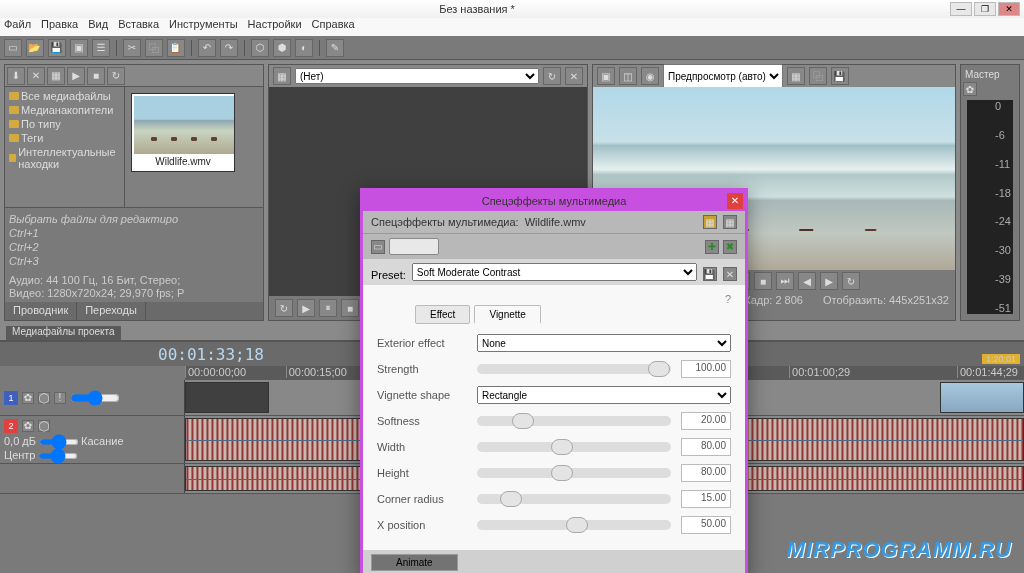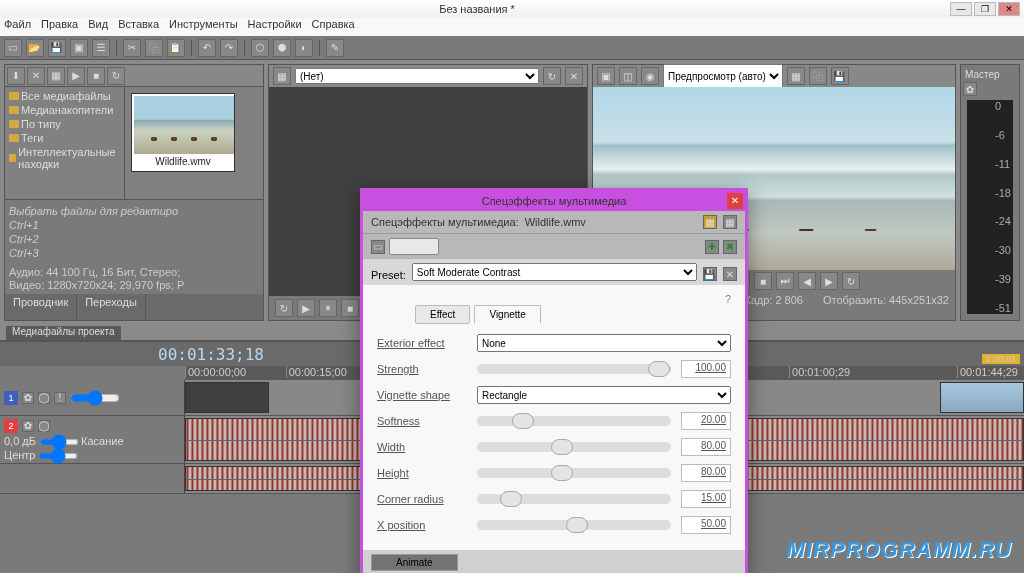--- a/index.html
+++ b/index.html
@@ -31,21 +31,21 @@
 .tree { width: 120px; background: #818181; border-right: 1px solid #555; padding: 2px; font-size: 10px; color: #ddd; overflow: hidden; }
 .tree-item { padding: 1px 2px; display: flex; align-items: center; gap: 2px; }
 .folder-icon { width: 10px; height: 8px; background: #d4a940; border-radius: 1px; }
 .thumbs { flex: 1; background: #808080; padding: 6px; }
 .thumb { width: 104px; background: #fff; padding: 2px; border: 1px solid #333; }
 .thumb-img { width: 100px; height: 58px; background: linear-gradient(#a8d0e0 40%, #8fa8b0 42%, #c8d4c0 60%, #b0a890); position: relative; }
 .thumb-img::after { content: ""; position: absolute; bottom: 8px; left: 10px; right: 10px; height: 14px; background: radial-gradient(ellipse, #604030 20%, transparent 25%), radial-gradient(ellipse, #503028 20%, transparent 25%); background-size: 20px 14px; }
 .thumb-label { text-align: center; font-size: 10px; padding: 2px; color: #222; }
 .explorer-bottom { border-top: 1px solid #555; padding: 4px; font-size: 10px; color: #ccc; }
 .explorer-bottom div { padding: 1px 0; font-style: italic; }
-.explorer-tabs { height: 26px; background: #6a6a6a; display: flex; font-size: 10px; color: #ddd; }
+.explorer-tabs { height: 18px; background: #6a6a6a; display: flex; font-size: 10px; color: #ddd; }
 .explorer-tab { padding: 2px 8px; border-right: 1px solid #555; }
 .explorer-info { font-size: 9px; color: #ccc; padding: 2px 4px; line-height: 1.2; }
 
 
 .middle { width: 320px; background: #7a7a7a; border: 1px solid #555; display: flex; flex-direction: column; }
 .middle-top { height: 22px; background: #888; display: flex; align-items: center; padding: 0 4px; gap: 4px; }
 .middle-top select { flex: 1; font-size: 10px; height: 16px; }
 .middle-body { flex: 1; background: #404040; }
 .transport { height: 24px; display: flex; align-items: center; gap: 4px; padding: 0 6px; }
 
@@ -90,21 +90,21 @@
 .fx-close { position: absolute; right: 2px; top: 2px; width: 16px; height: 16px; background: #e04040; color: #fff; text-align: center; font-size: 10px; line-height: 16px; }
 .fx-header { background: #b8b8b8; padding: 4px 8px; font-size: 10px; color: #333; display: flex; align-items: center; gap: 6px; }
 .fx-chain { background: #b8b8b8; padding: 4px 8px; border-top: 1px solid #999; display: flex; align-items: center; gap: 4px; }
 .fx-plugin { background: #e8e8e8; border: 1px solid #888; padding: 2px 10px; font-size: 10px; border-radius: 2px; }
 .fx-preset-row { background: #d8d8d8; padding: 4px 8px; display: flex; align-items: flex-end; gap: 6px; font-size: 10px; }
 .fx-preset-row select { flex: 1; font-size: 10px; height: 18px; }
 .fx-body { background: #f8f8f8; padding: 8px 14px; max-height: 280px; overflow-y: auto; }
 .fx-tabs { display: flex; gap: 4px; margin-bottom: 10px; padding-left: 38px; }
 .fx-tab { padding: 3px 14px; background: #e8e8e8; border: 1px solid #bbb; font-size: 10px; border-radius: 2px; }
 .fx-tab.active { background: #f8f8f8; border-bottom-color: #f8f8f8; }
-.fx-param { display: flex; align-items: center; gap: 10px; margin-bottom: 8px; font-size: 10px; color: #555; text-decoration: underline; }
+.fx-param { display: flex; align-items: center; gap: 10px; margin-bottom: 8px; font-size: 10px; color: #555; }
 .fx-param-label { width: 90px; }
 .fx-param-ctrl { flex: 1; }
 .fx-param-ctrl select { width: 100%; font-size: 10px; height: 18px; }
 .fx-slider { width: 100%; height: 10px; background: #ddd; border-radius: 5px; position: relative; }
 .fx-slider-thumb { position: absolute; top: -3px; width: 22px; height: 16px; background: #e4e4e4; border: 1px solid #aaa; border-radius: 8px; }
 .fx-param-val { width: 50px; height: 18px; border: 1px solid #bbb; background: #fff; text-align: right; padding: 1px 4px; font-size: 10px; }
 .fx-footer { background: #d0d0d0; padding: 4px 8px; }
 .fx-animate { padding: 2px 24px; background: #737373; border: 1px solid #999; font-size: 10px; }
 
 .watermark { position: absolute; right: 12px; bottom: 10px; color: #3898e0; font-size: 22px; font-weight: bold; font-style: italic; letter-spacing: 1px; z-index: 200; text-shadow: 1px 1px 0 #fff; }

